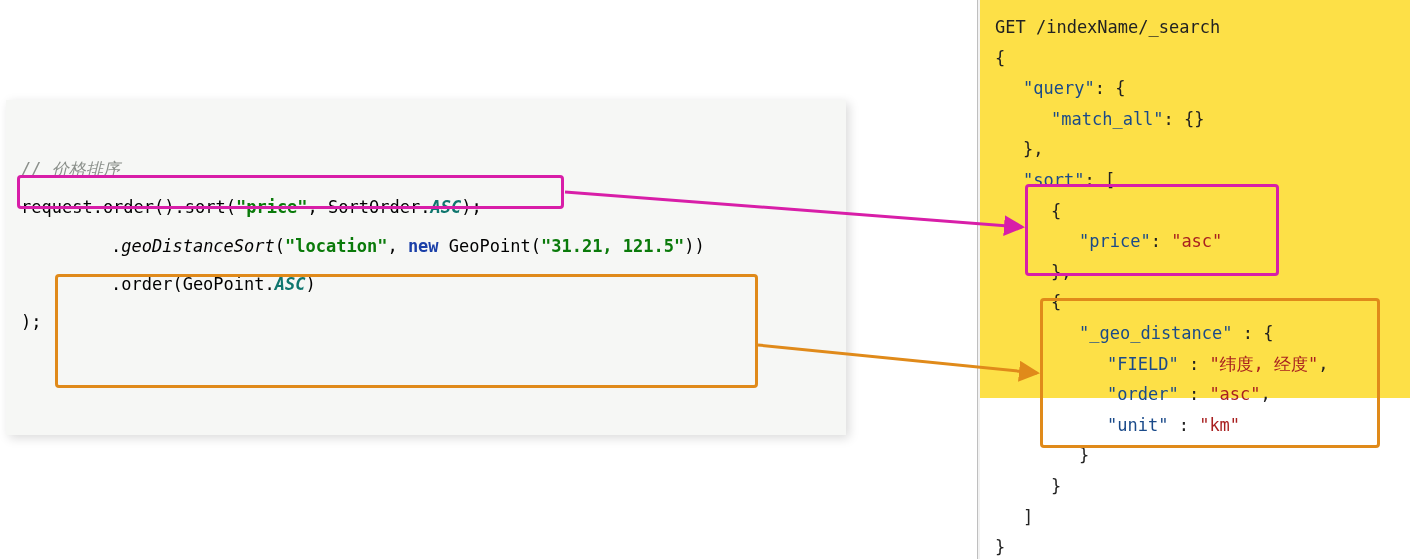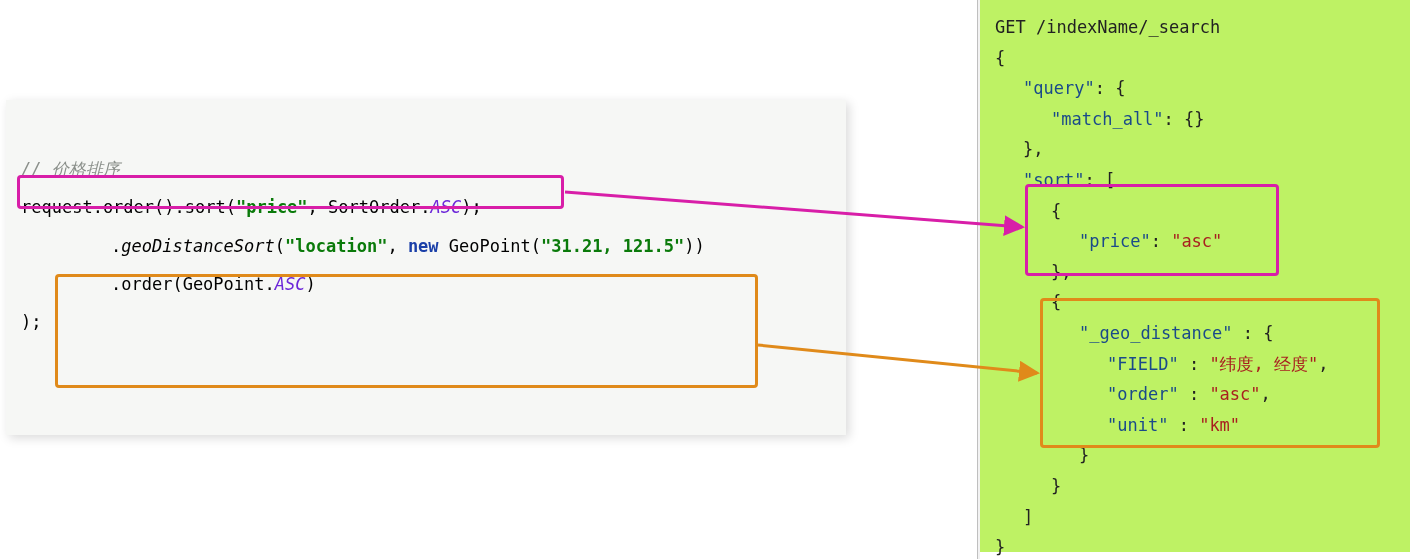--- a/index.html
+++ b/index.html
@@ -21,22 +21,22 @@
       background: #f6f7f5;
       box-shadow: 3px 3px 10px rgba(0,0,0,0.15);
       padding: 50px 15px 15px;
       line-height: 2.25;
     }
     .right-panel {
       position: absolute;
       top: 0;
       right: 9px;
       width: 430px;
-      height: 552px;
-      background: #bef264;
+      height: 398px;
+      background: #fde047;
       padding: 12px 0 12px 15px;
       line-height: 1.8;
     }
     .divider {
       position: absolute;
       top: 0;
       left: 977px;
       width: 1px;
       height: 559px;
       background: rgba(0,0,0,0.25);
@@ -46,21 +46,21 @@
       position: absolute;
       left: 1px;
       top: 0;
       width: 2px;
       height: 100%;
       background: rgba(0,0,0,0.05);
     }
     .comment { color: #8a8f8a; font-style: italic; }
     .str-green { color: #0a7a0a; font-weight: bold; }
     .kw-blue { color: #1a3fa8; font-weight: bold; }
-    .kw-purple { color: #6d28d9; font-weight: normal; font-style: italic; }
+    .kw-purple { color: #0f766e; font-weight: bold; font-style: italic; }
     .method-italic { font-style: italic; }
     .json-key { color: #1a4a8a; }
     .json-str-red { color: #a81f1f; }
     .json-brace { color: #222; }
     .json-text { color: #222; }
     .indent-3 { padding-left: 90px; }
     .j-ind-0 { padding-left: 0; }
     .j-ind-1 { padding-left: 28px; }
     .j-ind-2 { padding-left: 56px; }
     .j-ind-3 { padding-left: 84px; }

